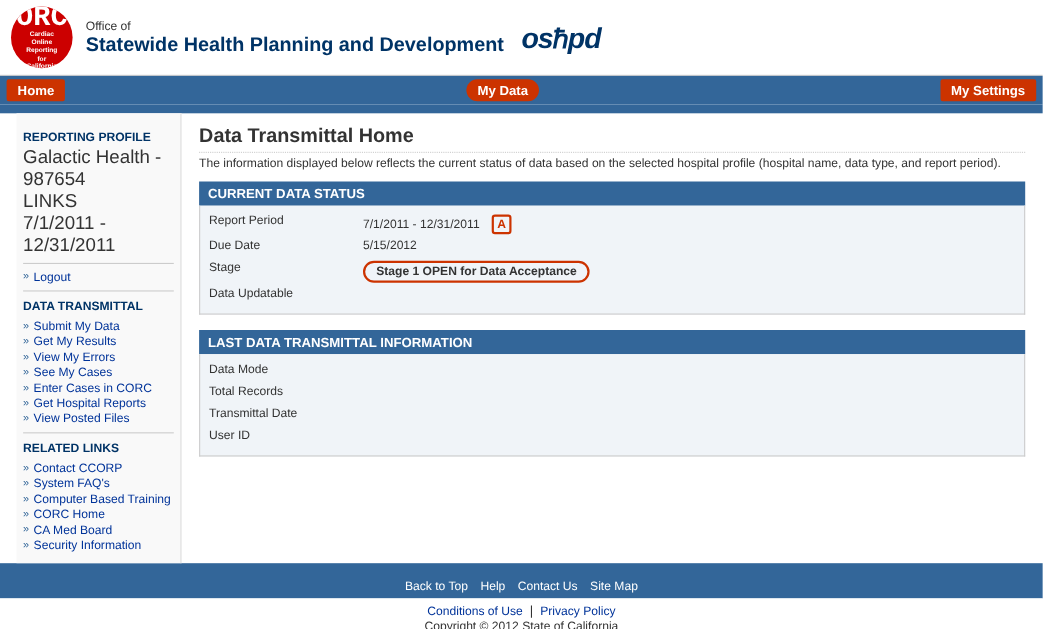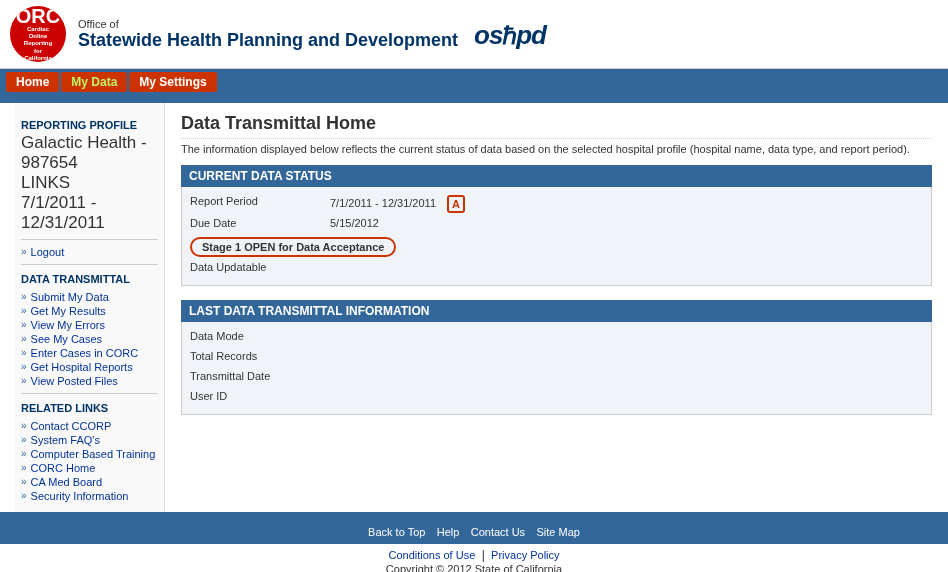--- a/index.html
+++ b/index.html
@@ -3,32 +3,32 @@
   <meta charset="utf-8">
   <style>
     * { margin: 0; padding: 0; box-sizing: border-box; }
     body { font-family: Arial, sans-serif; font-size: 12px; background: #fff; width: 948px; min-height: 572px; }
 
     
     .header { display: flex; align-items: center; padding: 6px 10px; background: #fff; border-bottom: 1px solid #ccc; }
     .logo-area { display: flex; align-items: center; }
     .logo-circle { width: 56px; height: 56px; border-radius: 50%; background: #cc0000; display: flex; align-items: center; justify-content: center; color: #fff; font-weight: bold; font-size: 18px; position: relative; overflow: hidden; }
     .logo-inner { text-align: center; line-height: 1; }
-    .logo-orc { font-size: 20px; font-weight: 900; }
+    .logo-orc { font-size: 26px; font-weight: 900; font-family: Liberation Mono, monospace; }
     .logo-taglines { font-size: 6px; line-height: 1.2; }
     .org-title { margin-left: 12px; }
     .org-title .office-of { font-size: 11px; color: #333; }
     .org-title .statewide { font-size: 18px; font-weight: bold; color: #003366; }
     .oshpd-logo { margin-left: 16px; font-size: 26px; color: #003366; font-weight: bold; }
 
     
-    .navbar { background: #336699; padding: 3px 6px; display: flex; gap: 2px; }
+    .navbar { background: #336699; padding: 3px 6px; display: flex; gap: 2px; justify-content: space-between; }
     .nav-btn { padding: 3px 10px; border: none; cursor: pointer; font-size: 12px; font-weight: bold; border-radius: 2px; }
     .nav-home { background: #cc3300; color: #fff; }
-    .nav-mydata { background: #cc3300; color: #bef264; }
+    .nav-mydata { background: #cc3300; color: #ffffff; border-radius: 10px; }
     .nav-settings { background: #cc3300; color: #fff; }
 
     
     .blue-bar { background: #336699; height: 8px; }
 
     
     .main-layout { display: flex; padding-left: 15px; }
 
     
     .sidebar { width: 150px; min-width: 150px; padding: 8px 6px; border-right: 1px solid #ddd; background: #f9f9f9; }
@@ -183,20 +183,21 @@
           <div class="data-value">
             <span>7/1/2011 - 12/31/2011</span>
             <span class="annotation-a">A</span>
           </div>
         </div>
         <div class="data-row">
           <div class="data-label">Due Date</div>
           <div class="data-value">5/15/2012</div>
         </div>
         <div class="data-row">
+          <div class="data-label">Stage</div>
           <div class="data-value">
             <span class="stage-badge">Stage 1 OPEN for Data Acceptance</span>
           </div>
         </div>
         <div class="data-row">
           <div class="data-label">Data Updatable</div>
           <div class="data-value"></div>
         </div>
       </div>
     </div>

